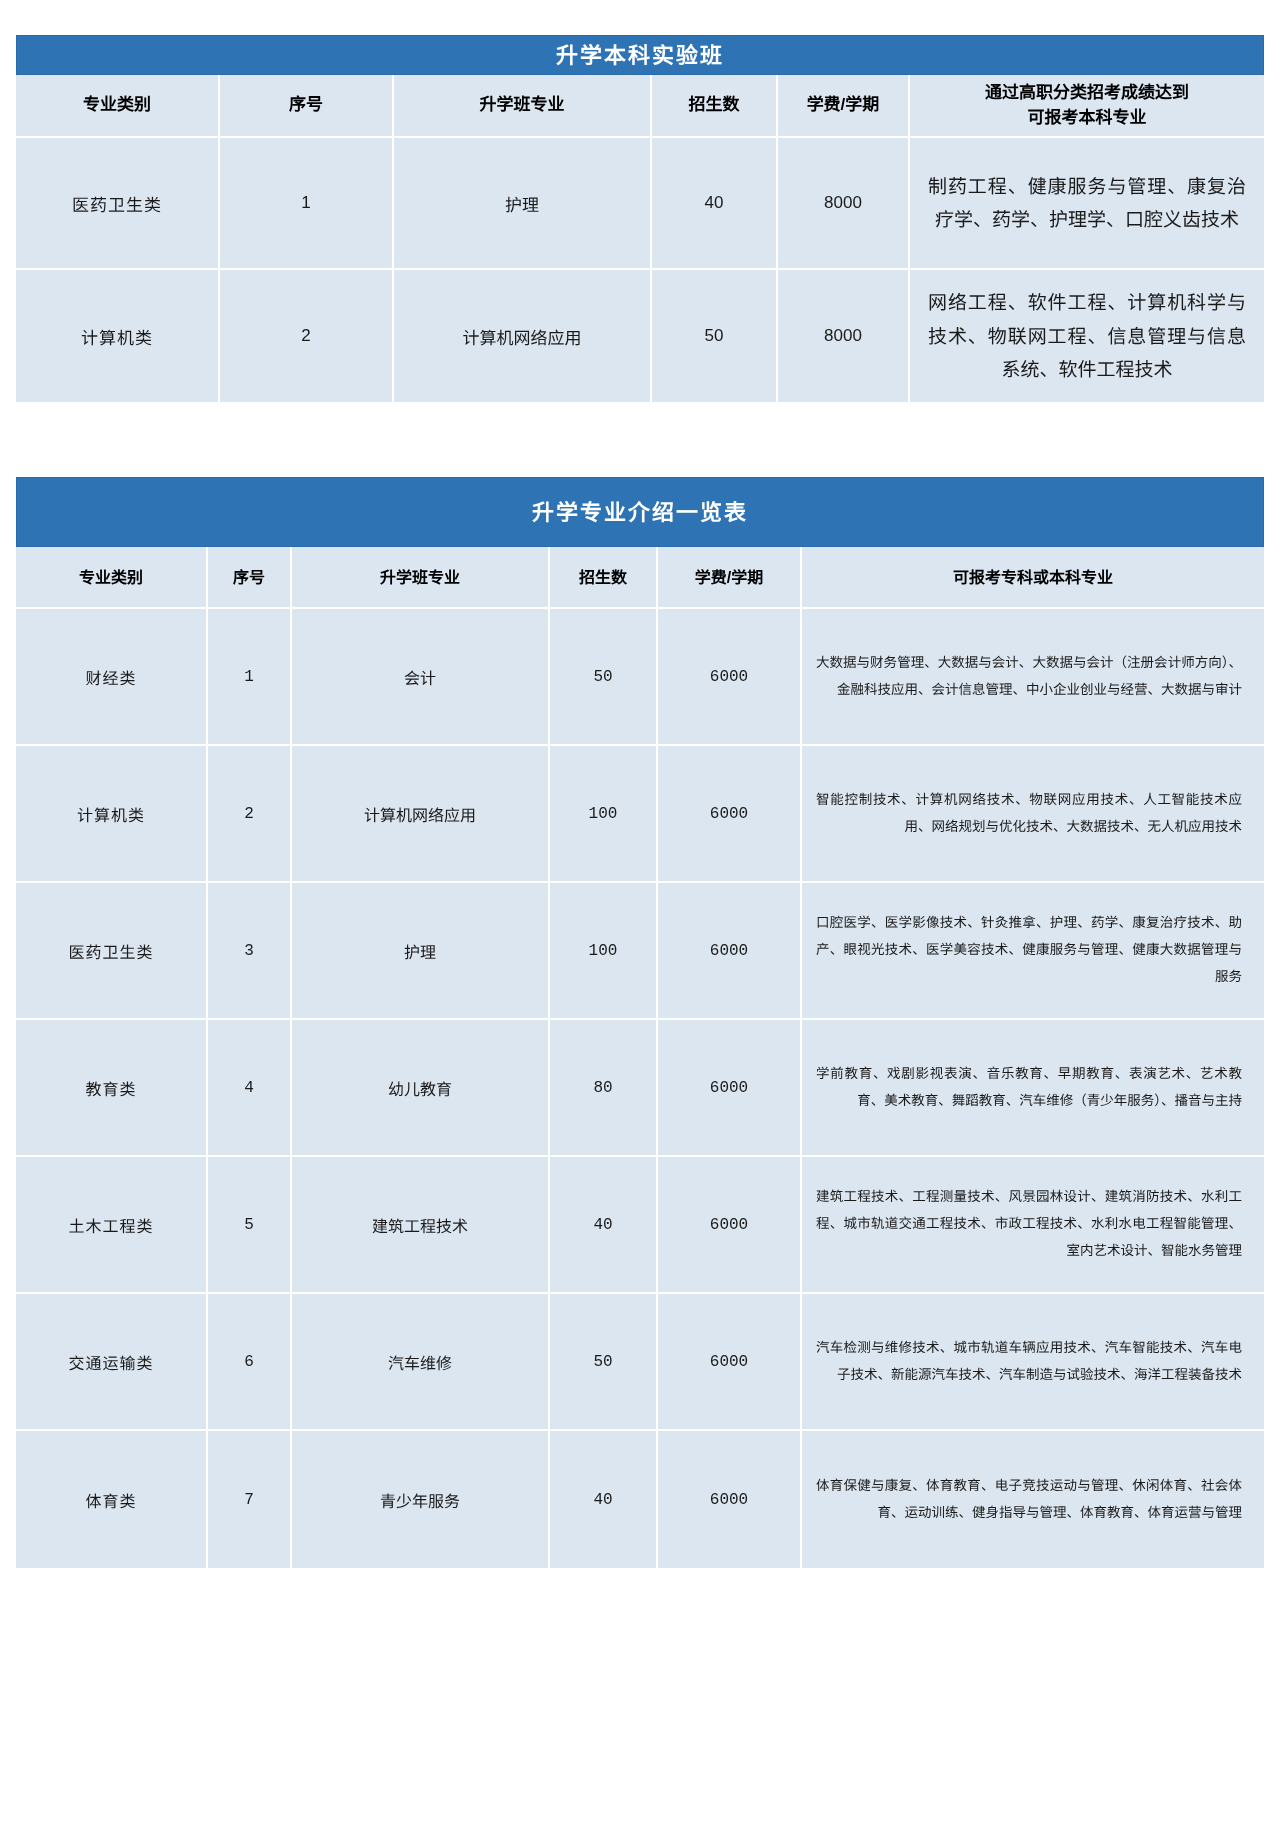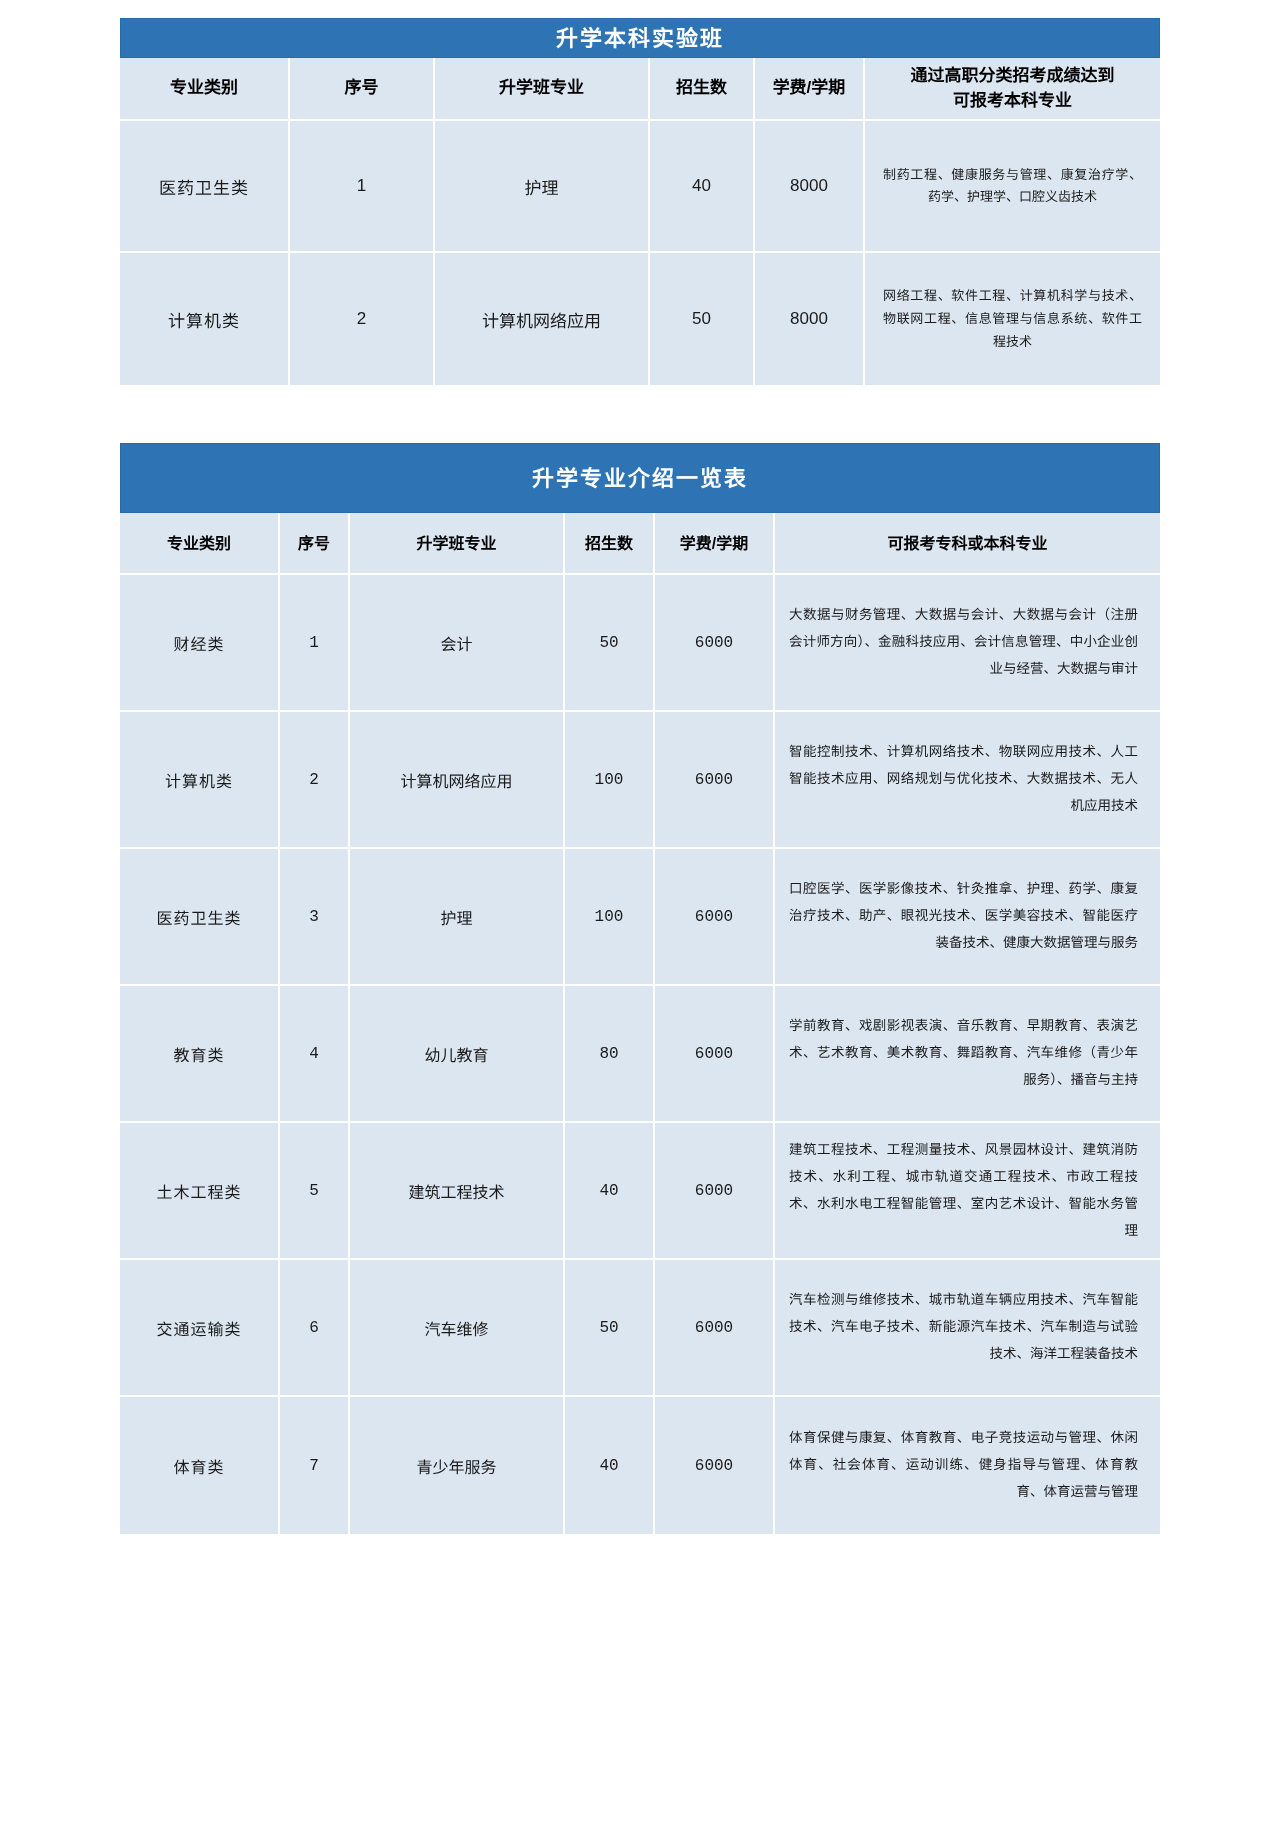--- a/index.html
+++ b/index.html
@@ -17,22 +17,22 @@
   }
   .page {
     width: 1280px;
     margin: 0;
     padding: 0;
     position: relative;
   }
 
   
   .table-block {
-    width: 1040px;
-    margin: 0 auto;
+    width: 1248px;
+    margin: 17px auto;
     background: #ffffff;
   }
   .block-1 { padding-top: 18px; }
   .block-2 { padding-top: 58px; }
 
   .title-bar {
     background: #2e74b5;
     color: #ffffff;
     text-align: center;
     font-size: 22px;
@@ -72,21 +72,21 @@
     line-height: 1.45;
   }
 
   
   .t1 thead th { font-size: 17px; height: 62px; }
   .t1 tbody td { font-size: 17px; }
   .t1 tbody tr { height: 132px; }
   .t1 .desc {
     text-align: justify;
     text-align-last: center;
-    font-size: 13px;
+    font-size: 19px;
     line-height: 1.75;
     padding: 10px 18px;
   }
 
   
   .t2 thead th { font-size: 16px; height: 62px; }
   .t2 tbody td { font-size: 16px; font-family: Liberation Mono, monospace; }
   .t2 tbody tr { height: 137px; }
   .t2 .desc {
     text-align: justify;
@@ -190,21 +190,21 @@
           <td class="num">100</td>
           <td class="num">6000</td>
           <td class="desc">智能控制技术、计算机网络技术、物联网应用技术、人工智能技术应用、网络规划与优化技术、大数据技术、无人机应用技术</td>
         </tr>
         <tr>
           <td class="cat">医药卫生类</td>
           <td class="num">3</td>
           <td>护理</td>
           <td class="num">100</td>
           <td class="num">6000</td>
-          <td class="desc">口腔医学、医学影像技术、针灸推拿、护理、药学、康复治疗技术、助产、眼视光技术、医学美容技术、智能医疗装备技术、健康大数据管理与服务</td>
+          <td class="desc">口腔医学、医学影像技术、针灸推拿、护理、药学、康复治疗技术、助产、眼视光技术、医学美容技术、健康服务与管理、健康大数据管理与服务</td>
         </tr>
         <tr>
           <td class="cat">教育类</td>
           <td class="num">4</td>
           <td>幼儿教育</td>
           <td class="num">80</td>
           <td class="num">6000</td>
           <td class="desc">学前教育、戏剧影视表演、音乐教育、早期教育、表演艺术、艺术教育、美术教育、舞蹈教育、汽车维修（青少年服务）、播音与主持</td>
         </tr>
         <tr>

